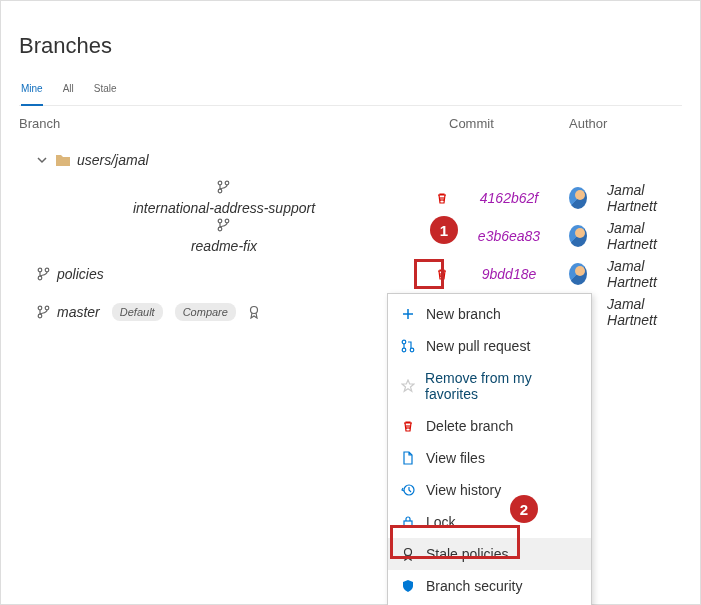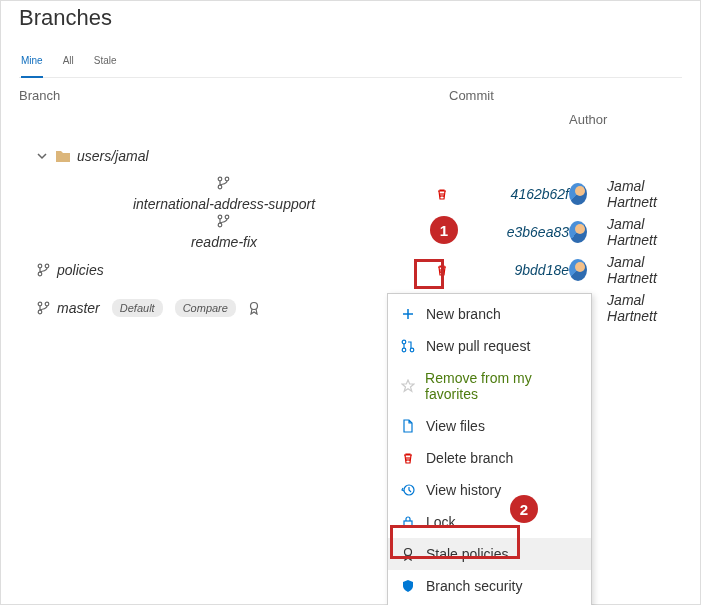--- a/index.html
+++ b/index.html
@@ -7,21 +7,21 @@
       font-family: "Segoe UI", -apple-system, sans-serif;
       font-size: 14px;
       color: #333;
       background: #fff;
       width: 701px;
       height: 605px;
       overflow: hidden;
       border: 1px solid #ddd;
     }
     .header {
-      padding: 4px 18px 0 18px;
+      padding: 32px 18px 0 18px;
     }
     .page-title {
       font-size: 22px;
       font-weight: 300;
       color: #333;
     }
     .tabs {
       display: flex;
       gap: 20px;
       margin-top: 18px;
@@ -41,21 +41,21 @@
       border-bottom-color: #106ebe;
     }
     .columns {
       display: flex;
       padding: 10px 18px;
       color: #666;
       font-size: 13px;
     }
     .col-branch { flex: 0 0 430px; }
     .col-commit { flex: 0 0 120px; }
-    .col-author { flex: 1; margin-top: 24px; }
+    .col-author { flex: 1; }
     .rows { padding: 0 0; }
     .row {
       display: flex;
       align-items: center;
       height: 38px;
       padding: 0 18px;
       font-style: italic;
     }
     .row .left {
       display: flex;
@@ -66,22 +66,22 @@
     }
     .row .actions {
       flex: 0 0 62px;
       display: flex;
       align-items: center;
       gap: 8px;
       justify-content: flex-end;
     }
     .row .commit {
       flex: 0 0 120px;
-      text-align: right;
-      color: #0c4a6e;
+      text-align: center;
+      color: #a21caf;
       font-size: 14px;
     }
     .row .author {
       flex: 1;
       display: flex;
       align-items: center;
       gap: 20px;
     }
     .indent-1 { padding-left: 18px; }
     .indent-2 { padding-left: 42px; flex-direction: column; }
@@ -164,21 +164,21 @@
     .menu-item {
       display: flex;
       align-items: center;
       gap: 10px;
       padding: 8px 12px;
       cursor: pointer;
       color: #333;
       font-size: 14px;
     }
     .menu-item.disabled {
-      color: #4d7c0f;
+      color: #0c4a6e;
       cursor: default;
     }
     .menu-item.highlighted {
       background: #f0f0f0;
     }
     .menu-icon {
       width: 16px;
       display: inline-flex;
       justify-content: center;
       color: #0078d4;
@@ -369,34 +369,34 @@
   </div>
   <div class="menu-item disabled">
     <span class="menu-icon">
       <svg width="14" height="14" viewBox="0 0 14 14">
           <path d="M7 1 l1.7 4 l4.3 0 l-3.5 3 l1.3 4.3 L7 9.8 L3.2 12.3 L4.5 8 L1 5 l4.3 0 z" fill="none" stroke="#ccc" stroke-width="1.2"></path>
         </svg>
     </span>
     <span>Remove from my favorites</span>
   </div>
   <div class="menu-item">
+    <span class="menu-icon red">
+      <svg width="14" height="14" viewBox="0 0 14 14">
+          <path d="M3 4 h8 M5 4 v-1 h4 v1 M4 4 l1 8 h4 l1 -8 M6 6 v4 M8 6 v4" stroke="#da0a00" stroke-width="1.2" fill="none"></path>
+        </svg>
+    </span>
+    <span>Delete branch</span>
+  </div>
+  <div class="menu-item">
     <span class="menu-icon">
       <svg width="14" height="14" viewBox="0 0 14 14">
           <path d="M3 1 h5 l3 3 v9 h-8 z M8 1 v3 h3" fill="none" stroke="#0078d4" stroke-width="1.2"></path>
         </svg>
     </span>
     <span>View files</span>
-  </div>
-  <div class="menu-item">
-    <span class="menu-icon red">
-      <svg width="14" height="14" viewBox="0 0 14 14">
-          <path d="M3 4 h8 M5 4 v-1 h4 v1 M4 4 l1 8 h4 l1 -8 M6 6 v4 M8 6 v4" stroke="#da0a00" stroke-width="1.2" fill="none"></path>
-        </svg>
-    </span>
-    <span>Delete branch</span>
   </div>
   <div class="menu-item">
     <span class="menu-icon">
       <svg width="14" height="14" viewBox="0 0 14 14">
           <circle cx="8" cy="7" r="5" fill="none" stroke="#0078d4" stroke-width="1.2"></circle>
           <path d="M8 4 v3 l2 2 M2 5 l-1 2 l2 1" fill="none" stroke="#0078d4" stroke-width="1.2"></path>
         </svg>
     </span>
     <span>View history</span>
   </div>

